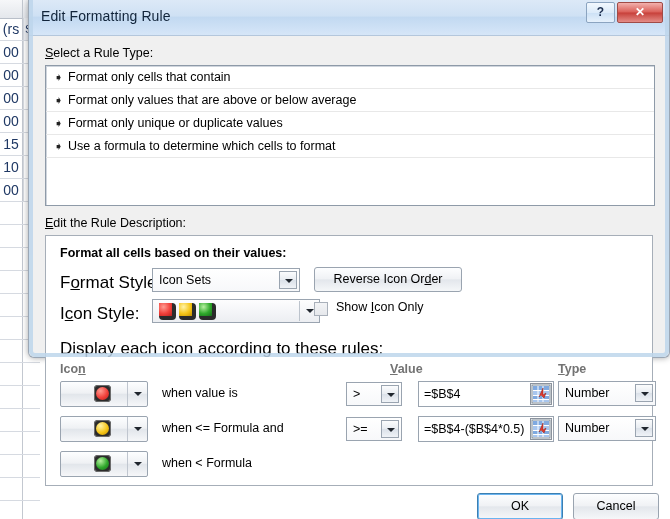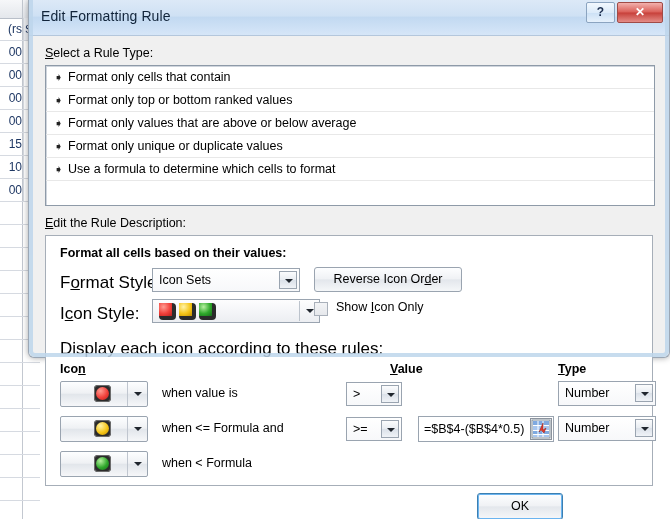--- a/index.html
+++ b/index.html
@@ -46,23 +46,23 @@
     position: relative;
     height: 23px;
     border-bottom: 1px solid #d6dae1;
     box-sizing: border-box;
   }
   .ws-cellA {
     position: absolute;
     left: 0; top: 0;
     width: 22px; height: 22px;
     line-height: 22px;
-    text-align: right;
+    text-align: center;
     font-family: "Liberation Sans", sans-serif;
-    font-size: 12px;
+    font-size: 14px;
     color: #1f3864;
     overflow: hidden;
     white-space: nowrap;
     direction: rtl;
   }
   .ws-cellB {
     position: absolute;
     left: 23px; top: 0;
     width: 17px; height: 22px;
     line-height: 22px;
@@ -314,21 +314,21 @@
     font-size: 12.5px;
     white-space: nowrap;
   }
 
   
   #display-rules-label { left: 14px; top: 103px; }
   .col-header {
     position: absolute;
     font-size: 12.5px;
     font-weight: bold;
-    color: #000000;
+    color: #737373;
   }
   #icon-colhdr { left: 14px; top: 126px; }
   #value-colhdr { left: 344px; top: 126px; }
   #type-colhdr { left: 512px; top: 126px; }
 
   
   .iconbtn {
     position: absolute;
     width: 88px; height: 26px;
     box-sizing: border-box;
@@ -563,23 +563,20 @@
 
   <div id="dlg-body">
 
     <div class="section-label" id="ruletype-label">
       <span class="acc">S</span><span>elect a Rule Type:</span>
     </div>
 
     <div id="ruletype-list">
       <div class="rt-item">
         <span class="bullet">➧</span><span>Format only cells that contain</span>
-      </div>
-      <div class="rt-item">
-        <span class="bullet">➧</span><span>Format only top or bottom ranked values</span>
       </div>
       <div class="rt-item">
         <span class="bullet">➧</span><span>Format only values that are above or below average</span>
       </div>
       <div class="rt-item">
         <span class="bullet">➧</span><span>Format only unique or duplicate values</span>
       </div>
       <div class="rt-item">
         <span class="bullet">➧</span><span>Use a formula to determine which cells to format</span>
       </div>
@@ -643,20 +640,35 @@
       <div class="iconbtn" style="left:14px; top:145px;">
         <div class="tl-icon" style="left:33px; top:3px;">
             <div class="ball red"></div>
           </div>
         <div class="ibarrow"></div>
       </div>
       <div class="when-text" style="left:116px; top:150px;">when value is</div>
       <div class="op-combo" style="left:300px; top:146px;">
         <div class="optext">&gt;</div>
         <div class="carrow"></div>
+      </div>
+      <div class="valfield" style="left:372px; top:145px;">
+        <div class="vtext">=$B$4</div>
+        <div class="rangebtn">
+          <svg width="20" height="20" viewBox="0 0 20 20">
+            <rect x="1" y="1" width="18" height="18" fill="#ffffff" stroke="#7a8794"></rect>
+            <rect x="2" y="2" width="16" height="4" fill="#7fa9e0"></rect>
+            <rect x="2" y="7" width="16" height="4" fill="#a8c6ee"></rect>
+            <rect x="2" y="12" width="16" height="3" fill="#7fa9e0"></rect>
+            <rect x="2" y="16" width="16" height="2" fill="#a8c6ee"></rect>
+            <line x1="7" y1="2" x2="7" y2="18" stroke="#ffffff" stroke-width="1"></line>
+            <line x1="12" y1="2" x2="12" y2="18" stroke="#ffffff" stroke-width="1"></line>
+            <path d="M12 4 L12 11 L15 9 L13 14 L10 11 L8 13 Z" fill="#e03a2f" stroke="#8d1f17" stroke-width="0.5"></path>
+          </svg>
+        </div>
       </div>
       <div class="type-combo" style="left:512px; top:145px;">
         <div class="ttext">Number</div>
         <div class="carrow"></div>
       </div>
 
       <div class="iconbtn" style="left:14px; top:180px;">
         <div class="tl-icon" style="left:33px; top:3px;">
             <div class="ball yellow"></div>
           </div>
@@ -691,17 +703,18 @@
         <div class="tl-icon" style="left:33px; top:3px;">
             <div class="ball green"></div>
           </div>
         <div class="ibarrow"></div>
       </div>
       <div class="when-text" style="left:116px; top:220px;">when &lt; Formula</div>
 
     </div>
 
     <div class="btn" id="ok-btn">OK</div>
+    <div class="btn" id="cancel-btn">Cancel</div>
 
   </div>
 
   <div class="dlg-frame"></div>
 </div>
 
 </body></html>

